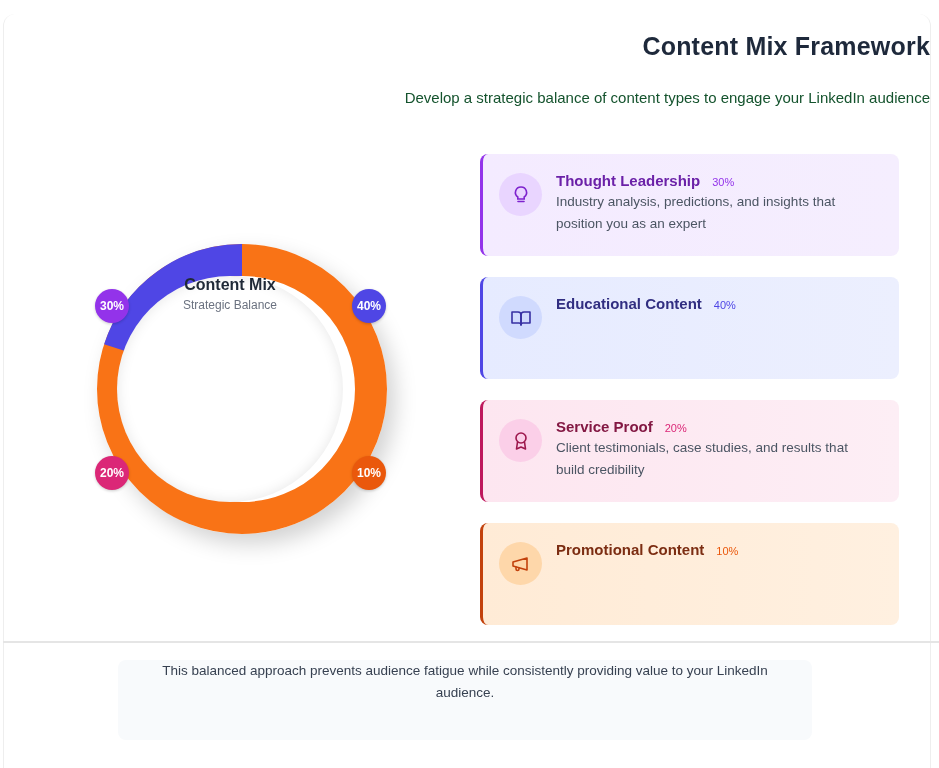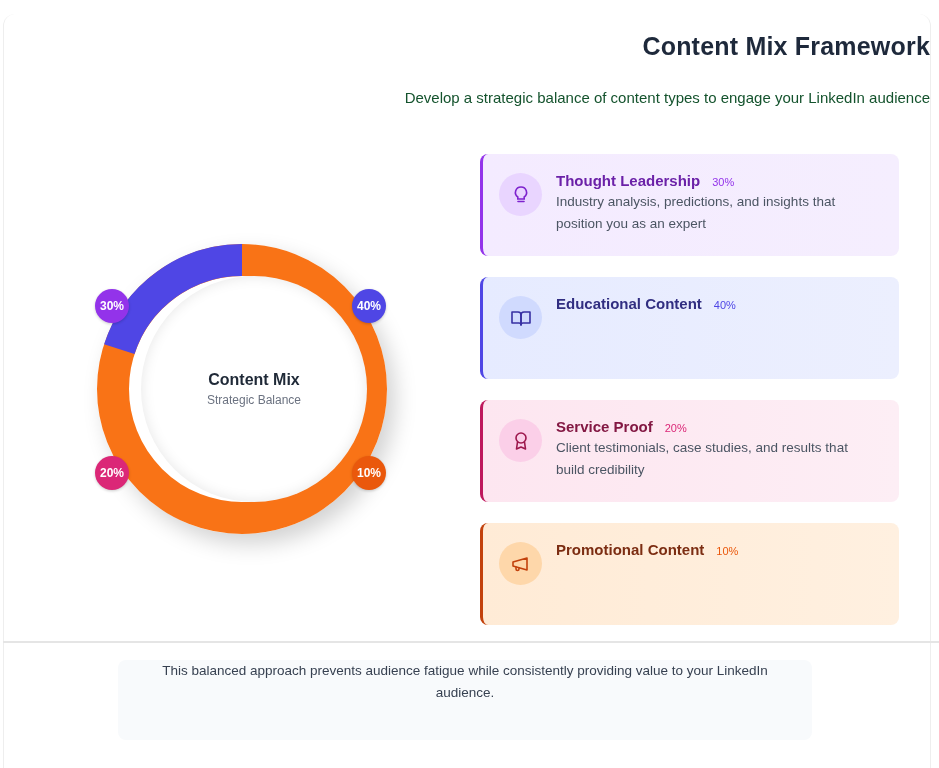--- a/index.html
+++ b/index.html
@@ -22,23 +22,23 @@
   }
 
   
   .donut-wrap { position: absolute; left: 97px; top: 244px; width: 290px; height: 290px; }
   .donut-shadow {
     position: absolute; left: 0; top: 0; width: 290px; height: 290px; border-radius: 50%;
     box-shadow: 8px 10px 22px rgba(0,0,0,0.18);
   }
   .donut-svg { position: absolute; left: 0; top: 0; }
   .donut-center {
-    position: absolute; left: 44px; top: 32px; width: 226px; height: 226px; border-radius: 50%;
+    position: absolute; left: 20px; top: 32px; width: 226px; height: 226px; border-radius: 50%;
     background: #ffffff; box-shadow: inset 0 0 14px rgba(0,0,0,0.10);
-    display: flex; flex-direction: column; align-items: center; justify-content: center;
+    display: flex; flex-direction: column; align-items: center; justify-content: flex-start;
   }
   .center-title { font-size: 16px; font-weight: bold; color: #1f2937; margin-bottom: 4px; }
   .center-sub { font-size: 12px; color: #6b7280; }
 
   .badge {
     position: absolute; width: 34px; height: 34px; border-radius: 50%;
     color: #ffffff; font-size: 12px; font-weight: bold;
     display: flex; align-items: center; justify-content: center;
     box-shadow: 0 1px 3px rgba(0,0,0,0.2);
   }

